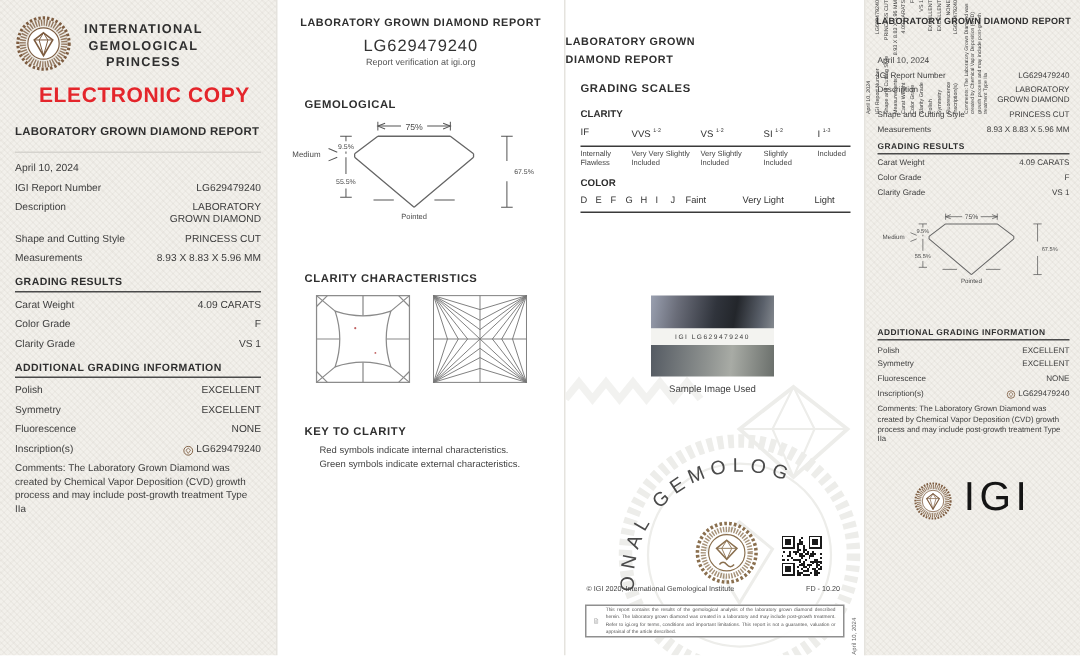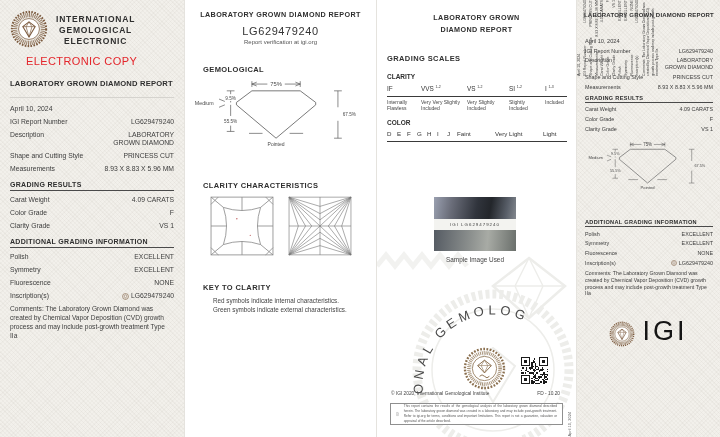--- a/index.html
+++ b/index.html
@@ -17,21 +17,21 @@
   }
   #p1 { left:0; width:184px; }
   #p2 { left:184px; width:192px; background:#fff; border-left:1px solid #e5e3de; }
   #p3 { left:376px; width:200px; background:#fff; border-left:1px solid #e5e3de; }
   #p4 { left:576px; width:144px; border-left:1px solid #e5e3de; }
 
   
   .p1-inner { padding:0 10px; }
   .brand-row { display:flex; gap:8px; margin-top:10px;text-align:center; }
   .inst { font-size:8.5px; font-weight:bold; letter-spacing:0.8px; line-height:1.3; color:#2f2f2f; padding-top:4px; }
-  .ecopy { color:#e4252b; font-weight:normal; font-size:11px; letter-spacing:0.4px; margin:7px 0 0 16px; }
+  .ecopy { color:#e4252b; font-weight:bold; font-size:14px; letter-spacing:0.4px; margin:7px 0 0 16px; }
   .doc-title { font-size:7.6px; font-weight:bold; letter-spacing:0.2px; margin-top:12px; color:#2f2f2f; }
   .p1-body { margin-top:9px; border-top:1px solid #d5d3ce; padding-top:7px; }
   .date-line { font-size:6.9px; margin-bottom:6px; }
   .row { display:flex; justify-content:space-between; font-size:6.8px; line-height:1.18; margin:5px 0; }
   .row .lbl { color:#3d3d3d; }
   .row .val { text-align:right; }
   .val.w2 { max-width:66px; }
   .sec { font-size:7px; font-weight:bold; letter-spacing:0.3px; color:#2f2f2f;
          border-bottom:1px solid #4a4a4a; padding-bottom:2px; margin:8px 0 5px; }
   .comments { font-size:6.6px; line-height:1.35; margin-top:3px; }
@@ -42,21 +42,21 @@
   .p2-title { top:10px; left:0; width:100%; text-align:center; font-size:7.2px; font-weight:bold; letter-spacing:0.4px; color:#2f2f2f; }
   .p2-number { top:25px; left:0; width:100%; text-align:center; font-size:11px; letter-spacing:0.6px; color:#333; }
   .p2-verify { top:39px; left:0; width:100%; text-align:center; font-size:6px; color:#555; }
   .p2-sec { font-size:7.5px; font-weight:bold; letter-spacing:0.4px; color:#2f2f2f;text-align:center; }
   .prop-svg { top:78px; left:6px; }
   .diagrams { top:196px; left:0; width:100%; display:flex; justify-content:center; gap:14px; }
   .keylines { top:296px; left:28px; font-size:6.3px; line-height:1.45; color:#444; }
   .p2-web { top:406px; left:0; width:100%; text-align:center; font-weight:bold; font-size:8.5px; color:#222; }
 
   
-  .p3-title { top:12px; left:0; width:100%; text-align:center; font-size:7.2px; font-weight:bold; letter-spacing:0.4px; line-height:1.6; color:#2f2f2f; }
+  .p3-title { top:22px; left:0; width:100%; text-align:left; font-size:7.2px; font-weight:bold; letter-spacing:0.4px; line-height:1.6; color:#2f2f2f; }
   .gs-head { top:54px; left:10px; }
   .cl-label { top:73px; left:10px; font-size:6.5px; font-weight:bold; color:#2f2f2f; }
   .cl-table { top:85px; left:10px; width:180px; }
   .cl-grades { display:flex; font-size:6.4px; color:#333; }
   .cl-col1 { width:34px; } .cl-col2 { width:46px; } .cl-col3 { width:42px; } .cl-col4 { width:36px; } .cl-col5 { width:22px; }
   sup { font-size:55%; }
   .scale-line { border-top:1.6px solid #3a3a3a; margin-top:4px; }
   .cl-desc { display:flex; font-size:5px; line-height:1.25; margin-top:2px; color:#444; }
   .co-label { top:119px; left:10px; font-size:6.5px; font-weight:bold; color:#2f2f2f; }
   .co-table { top:130px; left:10px; width:180px; }
@@ -107,21 +107,21 @@
       <svg width="38" height="38" viewBox="0 0 40 40">
         <circle cx="20" cy="20" r="18" fill="none" stroke="#7d5c40" stroke-width="2.2" stroke-dasharray="1.7 1.4"></circle>
         <circle cx="20" cy="20" r="14.6" fill="none" stroke="#7d5c40" stroke-width="4.4" stroke-dasharray="1 0.9" opacity="0.8"></circle>
         <circle cx="20" cy="20" r="11" fill="#ffffff" stroke="#7d5c40" stroke-width="0.8"></circle>
         <polygon points="20,12.5 26.5,17.5 20,28.5 13.5,17.5" fill="none" stroke="#7d5c40" stroke-width="1.1"></polygon>
         <path d="M13.5,17.5 h13 M20,12.5 l-3,5 M20,12.5 l3,5 M16.9,17.5 L20,28.5 M23.1,17.5 L20,28.5" fill="none" stroke="#7d5c40" stroke-width="0.7"></path>
       </svg>
       <div class="inst">
         <div>INTERNATIONAL</div>
         <div>GEMOLOGICAL</div>
-        <div>ELECTRONIC</div>
+        <div>PRINCESS</div>
       </div>
     </div>
     <div class="ecopy">ELECTRONIC COPY</div>
     <div class="doc-title">LABORATORY GROWN DIAMOND REPORT</div>
 
     <div class="p1-body">
       <div class="date-line">April 10, 2024</div>
 
       <div class="row">
         <span class="lbl">IGI Report Number</span>

